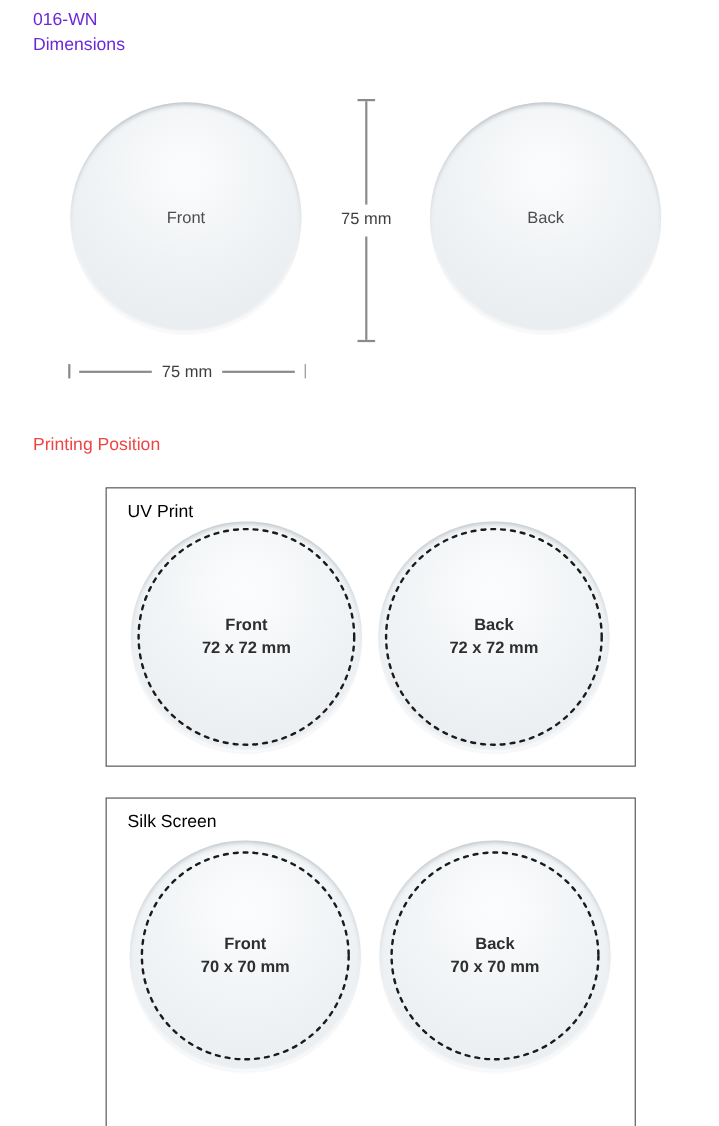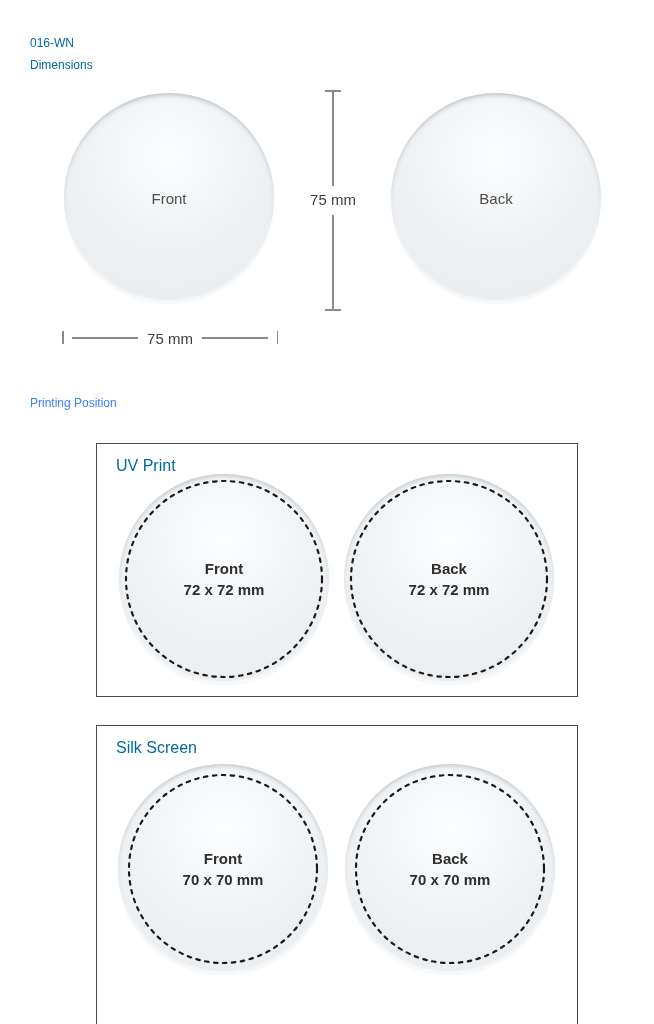--- a/index.html
+++ b/index.html
@@ -10,24 +10,24 @@
     height: 1024px;
     background: #ffffff;
     font-family: "Liberation Sans", sans-serif;
     overflow: hidden;
   }
 
   
   .header {
     position: absolute;
     left: 30px;
-    top: 32px;
-    font-size: 12px;
+    top: 8px;
+    font-size: 16px;
     line-height: 22px;
-    color: #0369a1;
+    color: #6d28d9;
   }
 
   
   .coaster {
     position: absolute;
     width: 210px;
     height: 210px;
     border-radius: 50%;
     background: radial-gradient(circle at 50% 30%, #fbfcfd 0%, #f0f3f5 45%, #e7eaed 100%);
     box-shadow: inset 0 3px 4px -1px rgba(140,150,158,0.55),
@@ -72,31 +72,31 @@
   .hdim-line-left { left: 10px; }
   .hdim-line-right { right: 10px; }
   .hdim-label {
     position: absolute; left: 50%; top: 0; transform: translateX(-50%);
     font-size: 15px; color: #3f3f3f; white-space: nowrap;
   }
 
   
   .section-title {
     position: absolute; left: 30px; top: 396px;
-    font-size: 12px; color: #3b82f6;
+    font-size: 16px; color: #ef4444;
   }
   .print-box {
     position: absolute; left: 96px; width: 482px;
     border: 1px solid #4a4a4a; background: #ffffff;
   }
   .uv-box   { top: 443px; height: 254px; }
   .silk-box { top: 725px; height: 312px; }
   .box-label {
     position: absolute; left: 19px; top: 13px;
-    font-size: 16px; color: #0369a1;
+    font-size: 16px; color: #000000;
   }
   .print-coaster {
     position: absolute; width: 210px; height: 210px; border-radius: 50%;
     background: radial-gradient(circle at 50% 30%, #fcfdfe 0%, #f1f4f6 45%, #e8ebee 100%);
     box-shadow: inset 0 3px 4px -1px rgba(140,150,158,0.5),
                 inset 0 -2px 3px rgba(255,255,255,0.9),
                 0 1px 2px rgba(0,0,0,0.05);
     display: flex; align-items: center; justify-content: center;
   }
   .uv-box .pc-front   { left: 22px;  top: 30px; }

